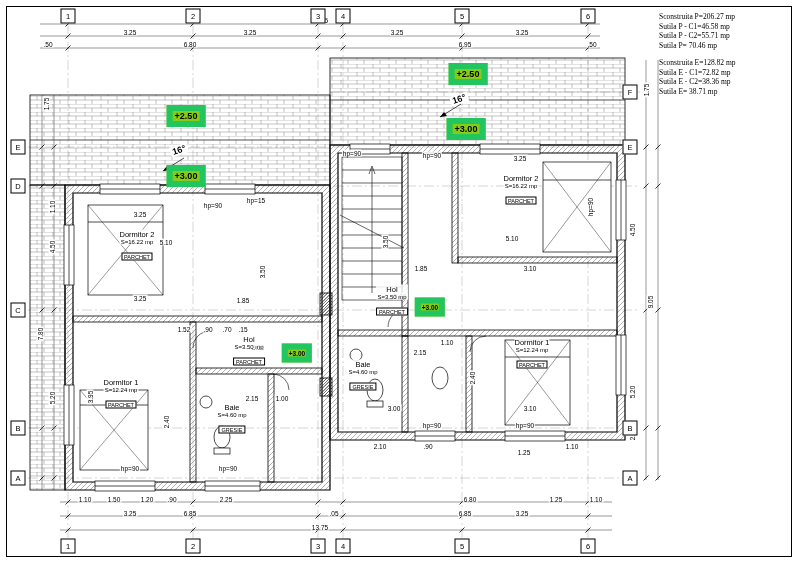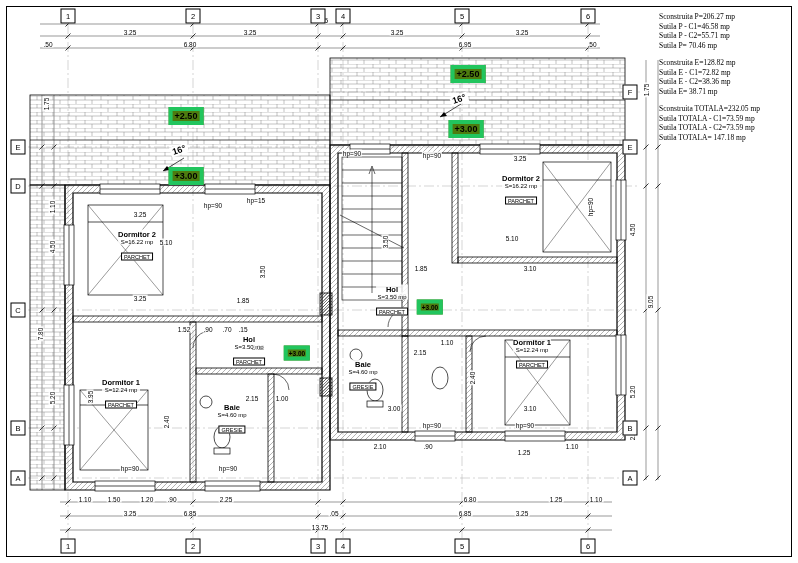--- a/index.html
+++ b/index.html
@@ -3,24 +3,24 @@
 <meta charset="utf-8">
 <style>
   html,body{margin:0;padding:0;background:#e8e8e8}
   .sheet{position:relative;width:798px;height:563px;background:#fff;font-family:"Liberation Sans",sans-serif;color:#000;overflow:hidden}
   .frame{position:absolute;left:6px;top:6px;right:6px;bottom:6px;border:1px solid #000;pointer-events:none}
   svg.linework{position:absolute;left:0;top:0}
   .gb{position:absolute;width:13px;height:13px;border:1px solid #000;background:#fff;font-size:7.5px;line-height:13px;text-align:center;transform:translate(-50%,-50%);z-index:5}
   .dim{position:absolute;transform:translate(-50%,-50%);font-size:6.5px;line-height:7px;background:rgba(255,255,255,.88);padding:0 1px;white-space:nowrap;z-index:3}
   .dim.rot{transform:translate(-50%,-50%) rotate(-90deg)}
   .room{position:absolute;transform:translate(-50%,-50%);text-align:center;white-space:nowrap;z-index:4}
-  .room-name{font-size:7.5px;font-weight:bold;background:rgba(255,255,255,.85)}
+  .room-name{font-size:7.5px;font-weight:normal;background:rgba(255,255,255,.85)}
   .room-area{font-size:6px;background:rgba(255,255,255,.85)}
   .room-floor{display:inline-block;font-size:5.5px;border:1px solid #000;padding:0 2px;margin-top:1px;background:#fff}
-  .elev{position:absolute;transform:translate(-50%,-50%);font-size:9px;font-weight:bold;border:4px solid #22c55e;background:#4d7c0f;padding:0 2px;white-space:nowrap;z-index:4}
+  .elev{position:absolute;transform:translate(-50%,-50%);font-size:9px;font-weight:bold;border:6px solid #22c55e;background:#84cc16;padding:0 2px;white-space:nowrap;z-index:4}
   .elev.small{font-size:6.5px;padding:0 1px}
   .elev.deg{border:none;background:#fff;font-size:9px;transform:translate(-50%,-50%) rotate(-18deg)}
   .stats{position:absolute;left:659px;top:12px;width:135px;font-family:"Liberation Serif",serif;font-size:7.5px;line-height:9.5px;z-index:6}
   .stats-group{margin-bottom:8px}
 </style>
 </head>
 <body>
 
 <div class="sheet">
 
@@ -371,21 +371,15 @@
       <div>Sutila P - C1=46.58 mp</div>
       <div>Sutila P - C2=55.71 mp</div>
       <div>Sutila P= 70.46 mp</div>
     </div>
     <div class="stats-group">
       <div>Sconstruita E=128.82 mp</div>
       <div>Sutila E - C1=72.82 mp</div>
       <div>Sutila E - C2=38.36 mp</div>
       <div>Sutila E= 38.71 mp</div>
     </div>
-    <div class="stats-group">
-      <div>Sconstruita TOTALA=232.05 mp</div>
-      <div>Sutila TOTALA - C1=73.59 mp</div>
-      <div>Sutila TOTALA - C2=73.59 mp</div>
-      <div>Sutila TOTALA= 147.18 mp</div>
-    </div>
   </div>
 
 </div>
 
 </body></html>

